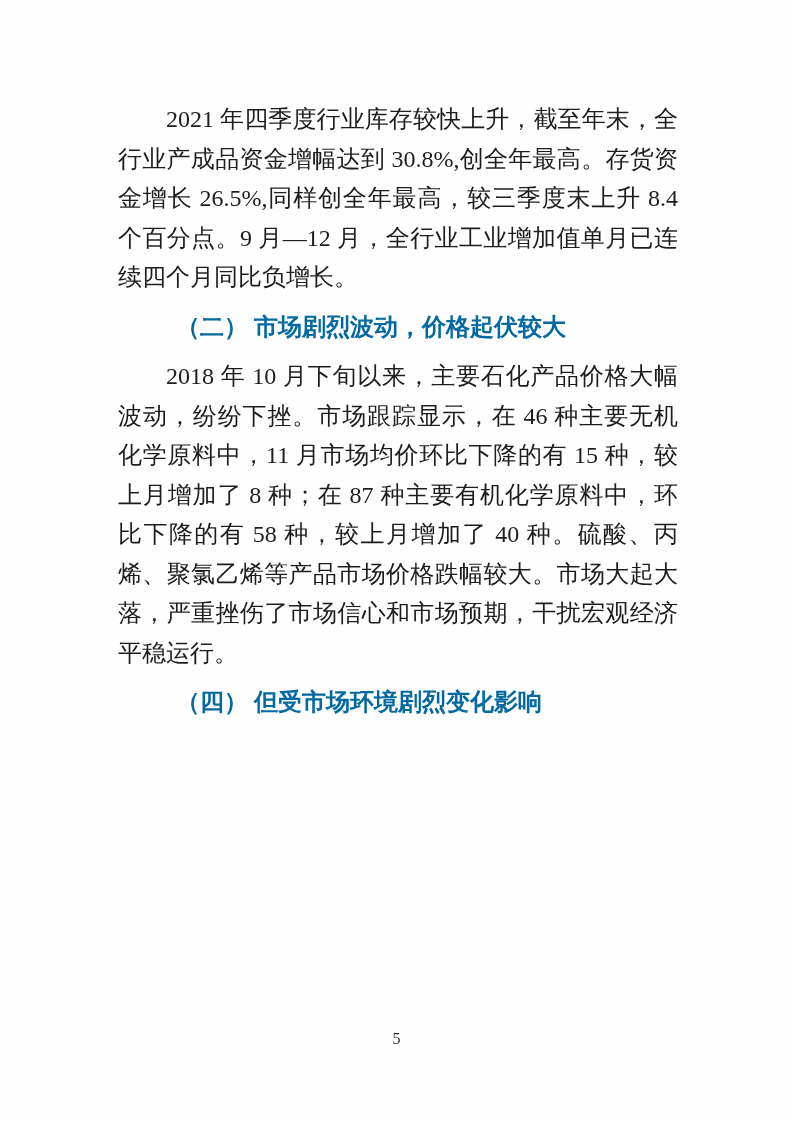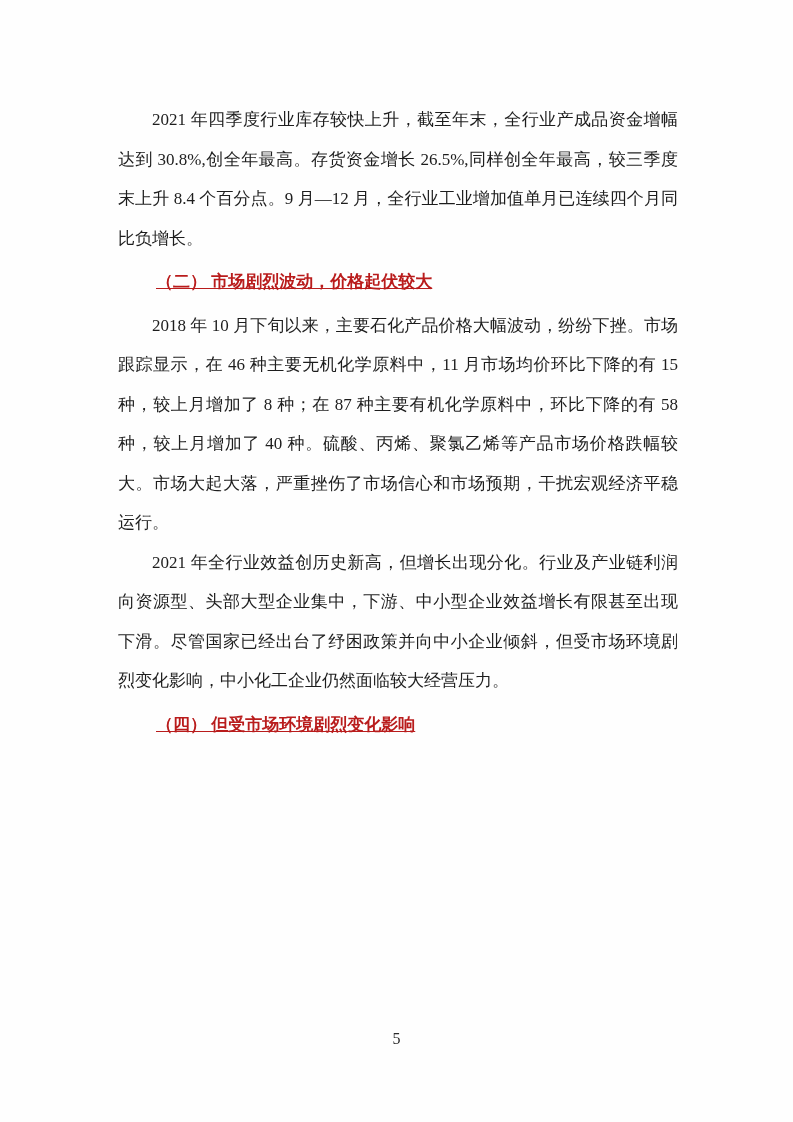--- a/index.html
+++ b/index.html
@@ -17,37 +17,36 @@
     width: 793px;
     height: 1122px;
     background: #fefefe;
     overflow: hidden;
   }
   .content {
     position: absolute;
     left: 118px;
     top: 100px;
     width: 560px;
-    font-size: 17px;
+    font-size: 24px;
     line-height: 39.5px;
     color: #1d1d1d;
     text-align: justify;
     text-justify: inter-ideograph;
     font-family: "Liberation Serif", serif;
   }
   .para {
     margin: 0;
     text-indent: 2em;
   }
   .heading {
-    margin: 4px;
+    margin: 10px;
     text-indent: 2em;
     font-weight: bold;
-    color: #b91c1c;
-    text-decoration: underline;
+    color: #0369a1;
   }
   .footer {
     position: absolute;
     left: 0;
     top: 1030px;
     width: 793px;
     text-align: center;
   }
   .page-number {
     font-size: 16px;
@@ -57,19 +56,18 @@
   }
 </style>
 </head>
 <body>
 
 <div class="page">
   <div class="content">
     <p class="para">2021 年四季度行业库存较快上升，截至年末，全行业产成品资金增幅达到 30.8%,创全年最高。存货资金增长 26.5%,同样创全年最高，较三季度末上升 8.4 个百分点。9 月—12 月，全行业工业增加值单月已连续四个月同比负增长。</p>
     <p class="heading">（二） 市场剧烈波动，价格起伏较大</p>
     <p class="para">2018 年 10 月下旬以来，主要石化产品价格大幅波动，纷纷下挫。市场跟踪显示，在 46 种主要无机化学原料中，11 月市场均价环比下降的有 15 种，较上月增加了 8 种；在 87 种主要有机化学原料中，环比下降的有 58 种，较上月增加了 40 种。硫酸、丙烯、聚氯乙烯等产品市场价格跌幅较大。市场大起大落，严重挫伤了市场信心和市场预期，干扰宏观经济平稳运行。</p>
-    <p class="para">2021 年全行业效益创历史新高，但增长出现分化。行业及产业链利润向资源型、头部大型企业集中，下游、中小型企业效益增长有限甚至出现下滑。尽管国家已经出台了纾困政策并向中小企业倾斜，但受市场环境剧烈变化影响，中小化工企业仍然面临较大经营压力。</p>
     <p class="heading">（四） 但受市场环境剧烈变化影响</p>
   </div>
   <div class="footer">
     <span class="page-number">5</span>
   </div>
 </div>
 
 </body></html>

